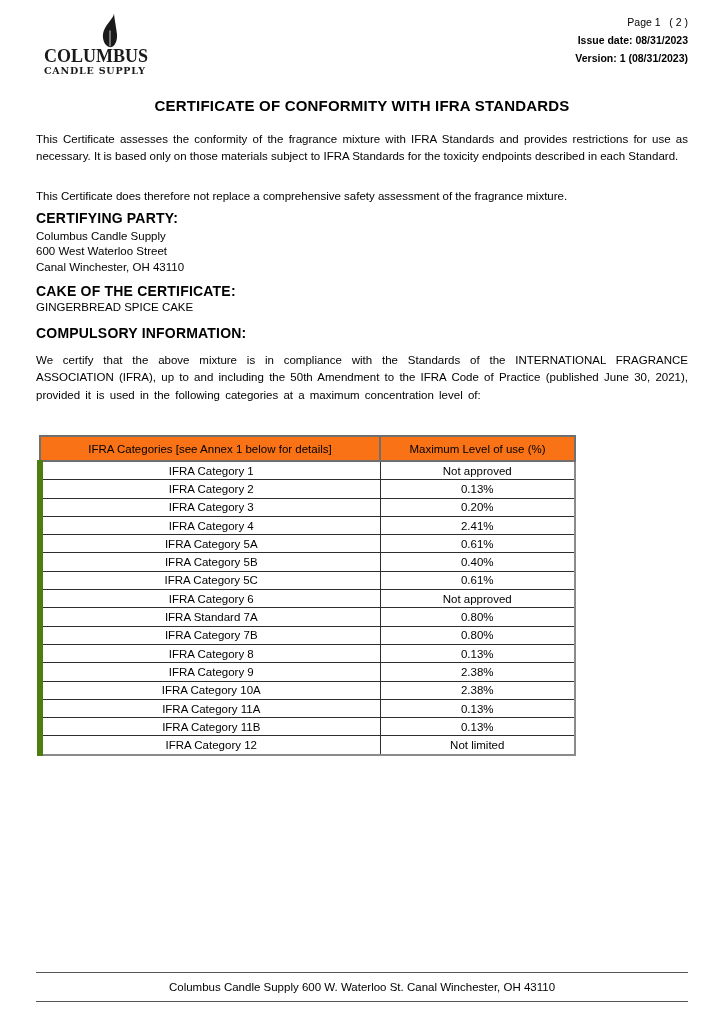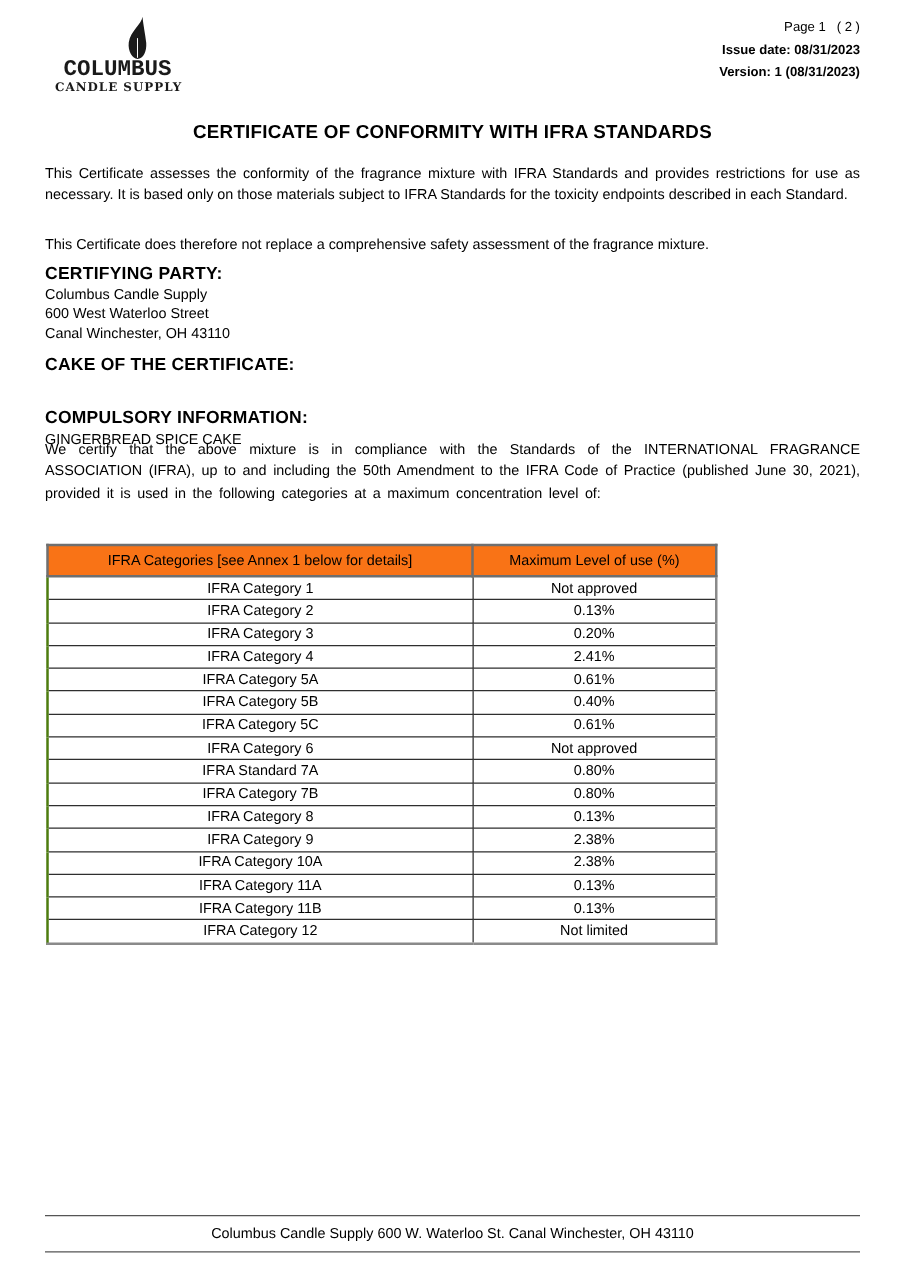--- a/index.html
+++ b/index.html
@@ -10,21 +10,21 @@
     background: #ffffff;
     font-family: "Liberation Sans", sans-serif;
     color: #000000;
     overflow: hidden;
   }
 
   
   .logo-flame { position: absolute; left: 96px; top: 13px; width: 28px; height: 35px; }
   .logo-name {
     position: absolute; left: 44px; top: 46px; width: 100px;
-    text-align: center; font-family: Liberation Mono, monospace;
+    text-align: center; font-family: Liberation Serif, serif;
     font-weight: 700; font-size: 18px; letter-spacing: 0px; color: #1a1a1a;
     white-space: nowrap;
   }
   .logo-sub {
     position: absolute; left: 44px; top: 65px; width: 100px;
     text-align: center; font-family: "DejaVu Serif", serif;
     font-weight: 700; font-size: 9.5px; letter-spacing: 0.8px; color: #1a1a1a;
     white-space: nowrap;
   }
   .page-info {
@@ -55,21 +55,20 @@
   .h-scope      { top: 283px; }
   .h-compulsory { top: 325px; }
 
   .address {
     position: absolute; left: 36px; top: 229px;
     font-size: 11.5px; line-height: 15.4px;
   }
   .scope-value {
     position: absolute; left: 36px; top: 301px;
     font-size: 11.5px;
-    margin-top: 45px;
   }
 
   
   .ifra-table {
     position: absolute; left: 37px; top: 435px;
     width: 535px;
     border-collapse: collapse;
     table-layout: fixed;
     font-size: 11.5px;
   }
@@ -83,21 +82,21 @@
     border-bottom: 2px solid #6f6f6f;
     text-align: center;
     padding: 0;
   }
   .ifra-table td {
     height: 17.3px;
     padding: 0;
     text-align: center;
     border: 1px solid #2e2e2e;
   }
-  .ifra-table td:first-child { border-left: 2px solid #4d7c0f; }
+  .ifra-table td:first-child { border-left: 6px solid #4d7c0f; }
   .ifra-table td:last-child  { border-right: 2px solid #8a8a8a; }
   .ifra-table tr:last-child td { border-bottom: 2px solid #8a8a8a; }
 
   
   .footer {
     position: absolute; left: 36px; top: 972px; width: 652px;
     height: 28px; line-height: 28px;
     border-top: 1px solid #555555;
     border-bottom: 1px solid #555555;
     text-align: center; font-size: 11.5px;

